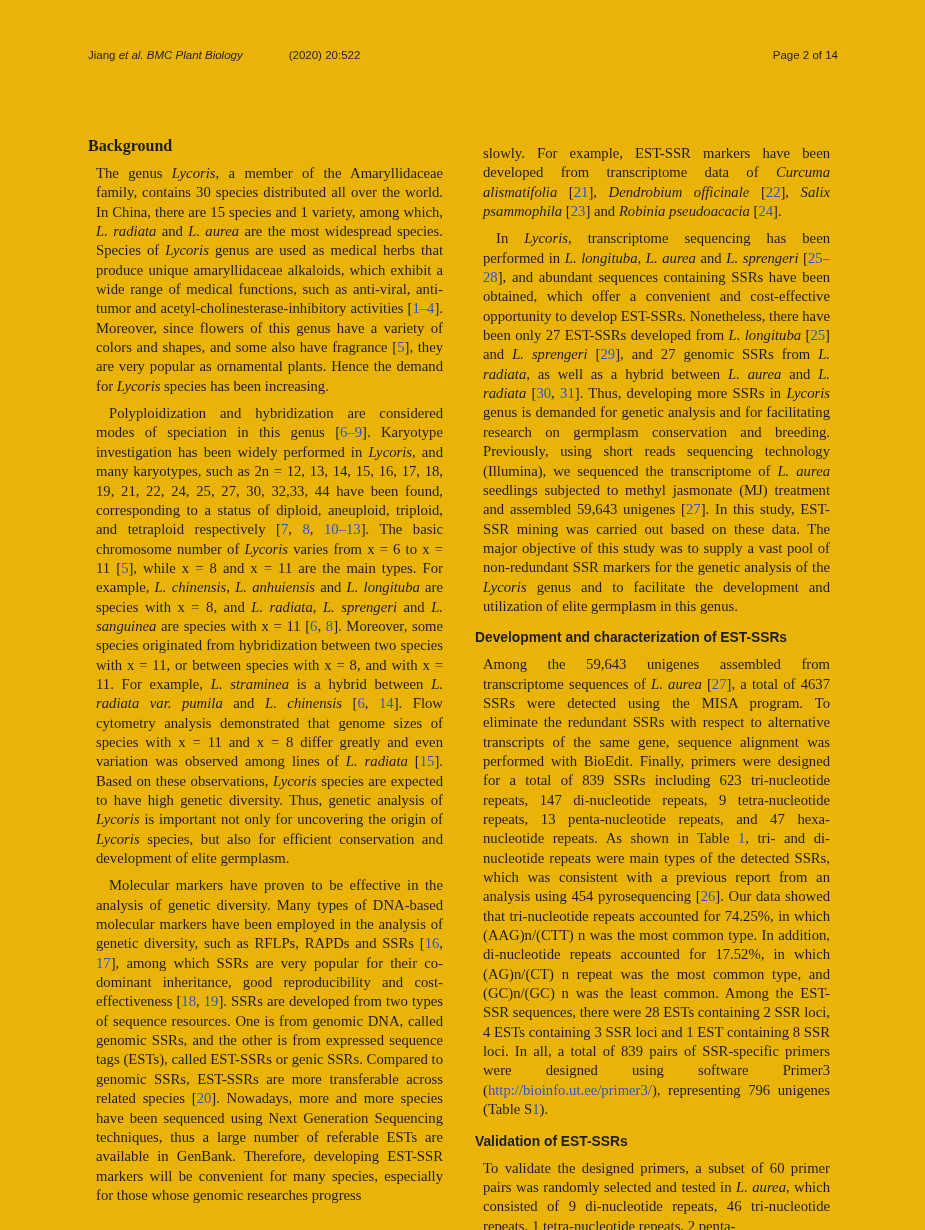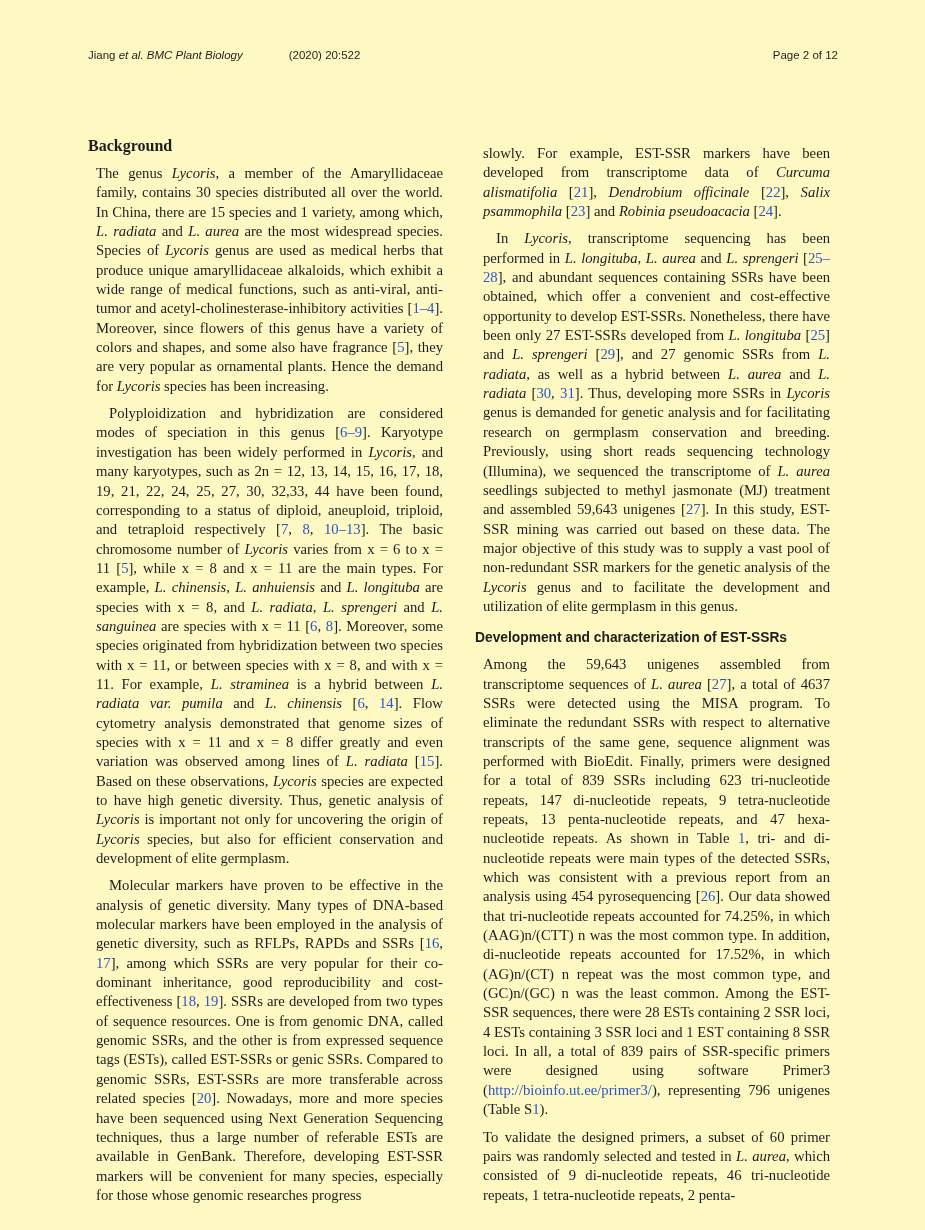--- a/index.html
+++ b/index.html
@@ -1,20 +1,20 @@
 <!DOCTYPE html>
 <html style="--link: #2b55c8;"><head>
 <meta charset="utf-8">
 <style>
   html, body { margin:0; padding:0; background:#ffffff; }
   .page {
     position: relative;
     width: 925px;
     height: 1230px;
-    background: #fef9c3;
+    background: #eab308;
     overflow: hidden;
     color: #1e1e20;
   }
   .header {
     position: absolute;
     top: 49px;
     left: 88px;
     right: 87px;
     display: flex;
     justify-content: space-between;
@@ -67,31 +67,32 @@
   }
 </style>
 </head>
 <body>
 
 <div class="page">
   <div class="header">
     <div class="header-left">
       <span>Jiang </span><span class="it">et al. BMC Plant Biology</span><span class="issue">(2020) 20:522</span>
     </div>
-    <div class="header-right">Page 2 of 12</div>
+    <div class="header-right">Page 2 of 14</div>
   </div>
 
   <div class="content">
     <div class="col">
         <div class="h2">Background</div>
         <p class="para"><span>The genus </span><span class="it">Lycoris</span><span>, a member of the Amaryllidaceae family, contains 30 species distributed all over the world. In China, there are 15 species and 1 variety, among which, </span><span class="it">L. radiata</span><span> and </span><span class="it">L. aurea</span><span> are the most widespread species. Species of </span><span class="it">Lycoris</span><span> genus are used as medical herbs that produce unique amaryllidaceae alkaloids, which exhibit a wide range of medical functions, such as anti-viral, anti-tumor and acetyl-cholinesterase-inhibitory activities [</span><a class="lnk">1–4</a><span>]. Moreover, since flowers of this genus have a variety of colors and shapes, and some also have fragrance [</span><a class="lnk">5</a><span>], they are very popular as ornamental plants. Hence the demand for </span><span class="it">Lycoris</span><span> species has been increasing.</span></p>
         <p class="para indent"><span>Polyploidization and hybridization are considered modes of speciation in this genus [</span><a class="lnk">6–9</a><span>]. Karyotype investigation has been widely performed in </span><span class="it">Lycoris</span><span>, and many karyotypes, such as 2n = 12, 13, 14, 15, 16, 17, 18, 19, 21, 22, 24, 25, 27, 30, 32,33, 44 have been found, corresponding to a status of diploid, aneuploid, triploid, and tetraploid respectively [</span><a class="lnk">7</a><span>, </span><a class="lnk">8</a><span>, </span><a class="lnk">10–13</a><span>]. The basic chromosome number of </span><span class="it">Lycoris</span><span> varies from x = 6 to x = 11 [</span><a class="lnk">5</a><span>], while x = 8 and x = 11 are the main types. For example, </span><span class="it">L. chinensis</span><span>, </span><span class="it">L. anhuiensis</span><span> and </span><span class="it">L. longituba</span><span> are species with x = 8, and </span><span class="it">L. radiata</span><span>, </span><span class="it">L. sprengeri</span><span> and </span><span class="it">L. sanguinea</span><span> are species with x = 11 [</span><a class="lnk">6</a><span>, </span><a class="lnk">8</a><span>]. Moreover, some species originated from hybridization between two species with x = 11, or between species with x = 8, and with x = 11. For example, </span><span class="it">L. straminea</span><span> is a hybrid between </span><span class="it">L. radiata var. pumila</span><span> and </span><span class="it">L. chinensis</span><span> [</span><a class="lnk">6</a><span>, </span><a class="lnk">14</a><span>]. Flow cytometry analysis demonstrated that genome sizes of species with x = 11 and x = 8 differ greatly and even variation was observed among lines of </span><span class="it">L. radiata</span><span> [</span><a class="lnk">15</a><span>]. Based on these observations, </span><span class="it">Lycoris</span><span> species are expected to have high genetic diversity. Thus, genetic analysis of </span><span class="it">Lycoris</span><span> is important not only for uncovering the origin of </span><span class="it">Lycoris</span><span> species, but also for efficient conservation and development of elite germplasm.</span></p>
         <p class="para indent"><span>Molecular markers have proven to be effective in the analysis of genetic diversity. Many types of DNA-based molecular markers have been employed in the analysis of genetic diversity, such as RFLPs, RAPDs and SSRs [</span><a class="lnk">16</a><span>, </span><a class="lnk">17</a><span>], among which SSRs are very popular for their co-dominant inheritance, good reproducibility and cost-effectiveness [</span><a class="lnk">18</a><span>, </span><a class="lnk">19</a><span>]. SSRs are developed from two types of sequence resources. One is from genomic DNA, called genomic SSRs, and the other is from expressed sequence tags (ESTs), called EST-SSRs or genic SSRs. Compared to genomic SSRs, EST-SSRs are more transferable across related species [</span><a class="lnk">20</a><span>]. Nowadays, more and more species have been sequenced using Next Generation Sequencing techniques, thus a large number of referable ESTs are available in GenBank. Therefore, developing EST-SSR markers will be convenient for many species, especially for those whose genomic researches progress</span></p>
       </div>
     <div class="col">
         <p class="para"><span>slowly. For example, EST-SSR markers have been developed from transcriptome data of </span><span class="it">Curcuma alismatifolia</span><span> [</span><a class="lnk">21</a><span>], </span><span class="it">Dendrobium officinale</span><span> [</span><a class="lnk">22</a><span>], </span><span class="it">Salix psammophila</span><span> [</span><a class="lnk">23</a><span>] and </span><span class="it">Robinia pseudoacacia</span><span> [</span><a class="lnk">24</a><span>].</span></p>
         <p class="para indent"><span>In </span><span class="it">Lycoris</span><span>, transcriptome sequencing has been performed in </span><span class="it">L. longituba</span><span>, </span><span class="it">L. aurea</span><span> and </span><span class="it">L. sprengeri</span><span> [</span><a class="lnk">25–28</a><span>], and abundant sequences containing SSRs have been obtained, which offer a convenient and cost-effective opportunity to develop EST-SSRs. Nonetheless, there have been only 27 EST-SSRs developed from </span><span class="it">L. longituba</span><span> [</span><a class="lnk">25</a><span>] and </span><span class="it">L. sprengeri</span><span> [</span><a class="lnk">29</a><span>], and 27 genomic SSRs from </span><span class="it">L. radiata</span><span>, as well as a hybrid between </span><span class="it">L. aurea</span><span> and </span><span class="it">L. radiata</span><span> [</span><a class="lnk">30</a><span>, </span><a class="lnk">31</a><span>]. Thus, developing more SSRs in </span><span class="it">Lycoris</span><span> genus is demanded for genetic analysis and for facilitating research on germplasm conservation and breeding. Previously, using short reads sequencing technology (Illumina), we sequenced the transcriptome of </span><span class="it">L. aurea</span><span> seedlings subjected to methyl jasmonate (MJ) treatment and assembled 59,643 unigenes [</span><a class="lnk">27</a><span>]. In this study, EST-SSR mining was carried out based on these data. The major objective of this study was to supply a vast pool of non-redundant SSR markers for the genetic analysis of the </span><span class="it">Lycoris</span><span> genus and to facilitate the development and utilization of elite germplasm in this genus.</span></p>
         <div class="h3">Development and characterization of EST-SSRs</div>
         <p class="para"><span>Among the 59,643 unigenes assembled from transcriptome sequences of </span><span class="it">L. aurea</span><span> [</span><a class="lnk">27</a><span>], a total of 4637 SSRs were detected using the MISA program. To eliminate the redundant SSRs with respect to alternative transcripts of the same gene, sequence alignment was performed with BioEdit. Finally, primers were designed for a total of 839 SSRs including 623 tri-nucleotide repeats, 147 di-nucleotide repeats, 9 tetra-nucleotide repeats, 13 penta-nucleotide repeats, and 47 hexa-nucleotide repeats. As shown in Table </span><a class="lnk">1</a><span>, tri- and di-nucleotide repeats were main types of the detected SSRs, which was consistent with a previous report from an analysis using 454 pyrosequencing [</span><a class="lnk">26</a><span>]. Our data showed that tri-nucleotide repeats accounted for 74.25%, in which (AAG)n/(CTT) n was the most common type. In addition, di-nucleotide repeats accounted for 17.52%, in which (AG)n/(CT) n repeat was the most common type, and (GC)n/(GC) n was the least common. Among the EST-SSR sequences, there were 28 ESTs containing 2 SSR loci, 4 ESTs containing 3 SSR loci and 1 EST containing 8 SSR loci. In all, a total of 839 pairs of SSR-specific primers were designed using software Primer3 (</span><a class="lnk">http://bioinfo.ut.ee/primer3/</a><span>), representing 796 unigenes (Table S</span><a class="lnk">1</a><span>).</span></p>
+        <div class="h3">Validation of EST-SSRs</div>
         <p class="para"><span>To validate the designed primers, a subset of 60 primer pairs was randomly selected and tested in </span><span class="it">L. aurea</span><span>, which consisted of 9 di-nucleotide repeats, 46 tri-nucleotide repeats, 1 tetra-nucleotide repeats, 2 penta-</span></p>
       </div>
   </div>
 </div>
 
 </body></html>

